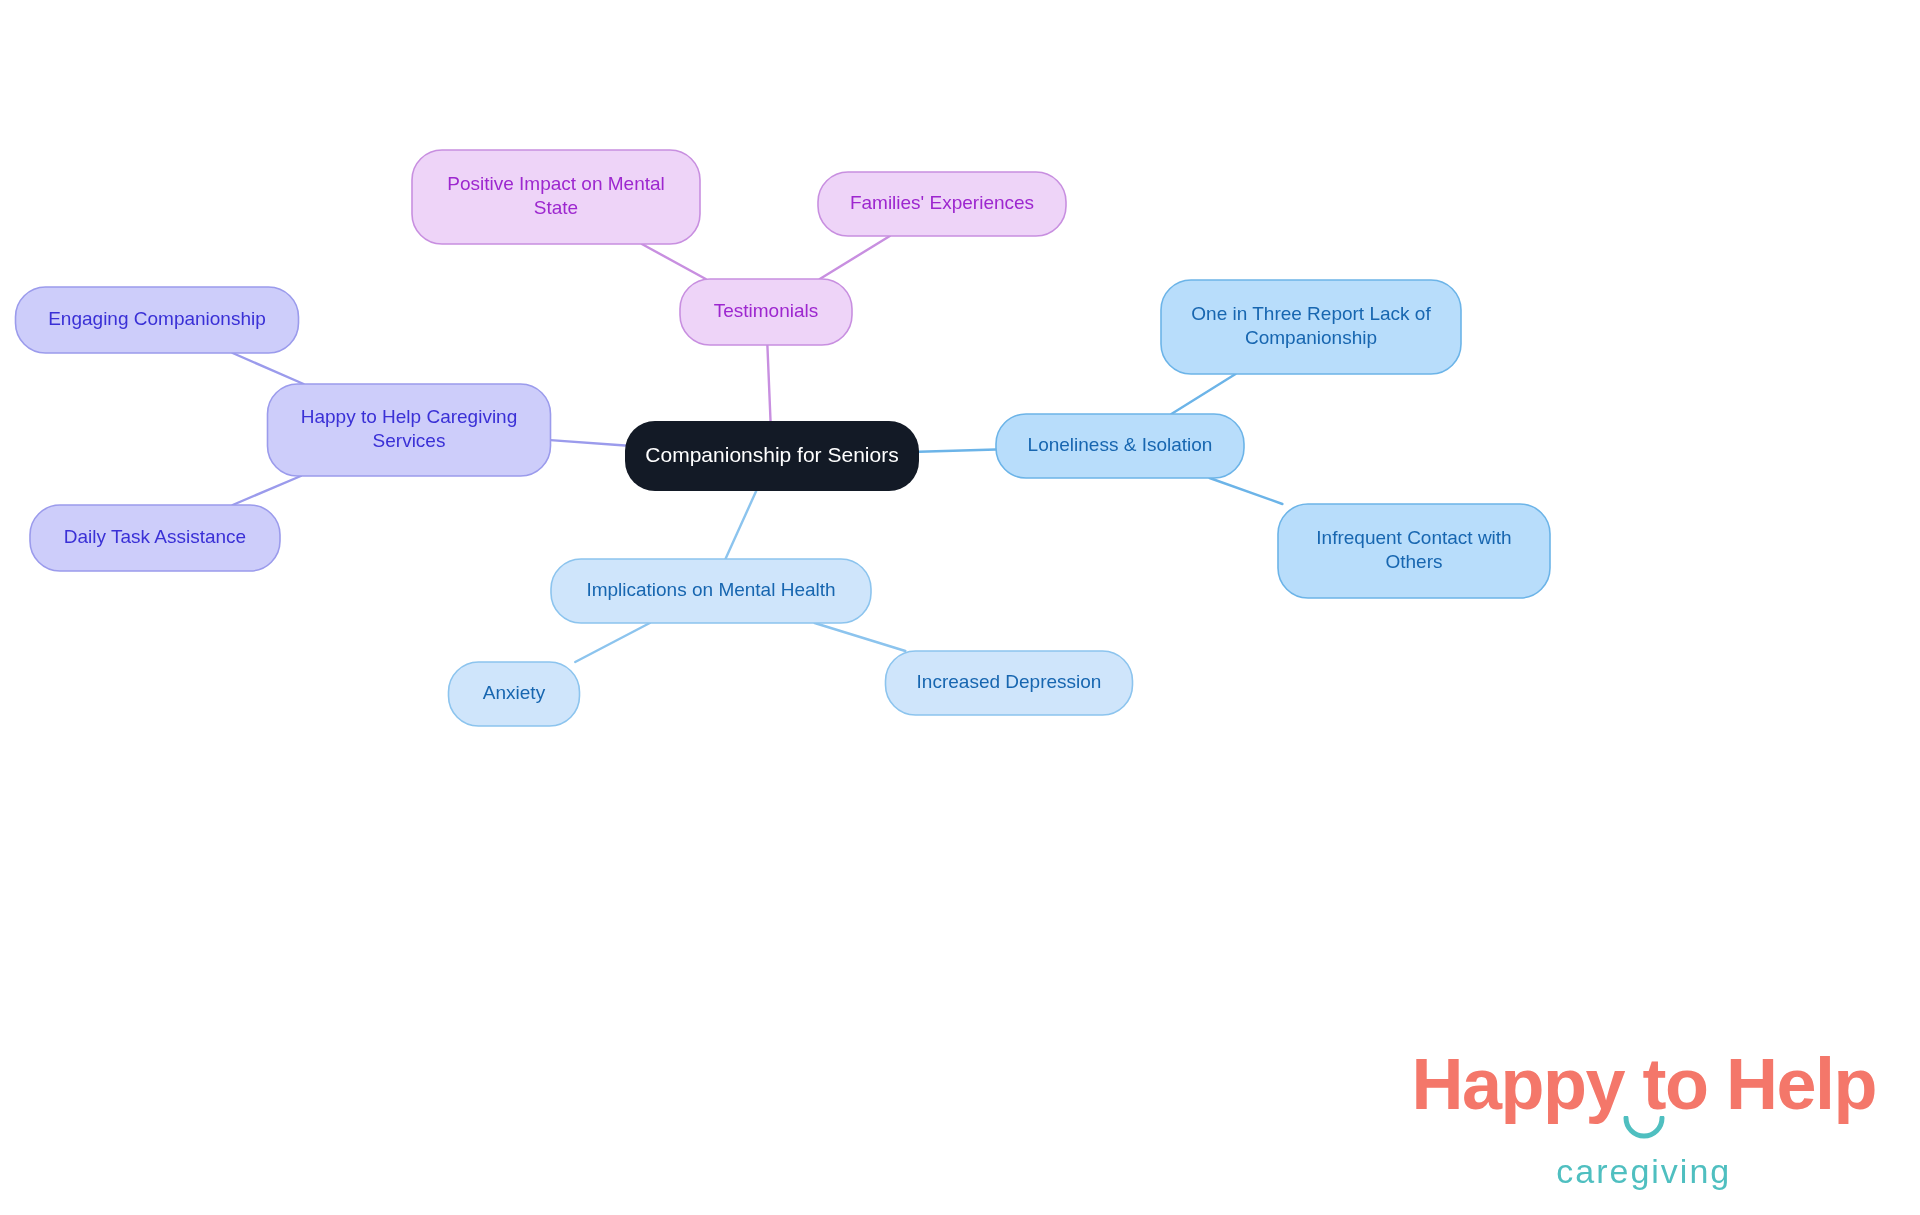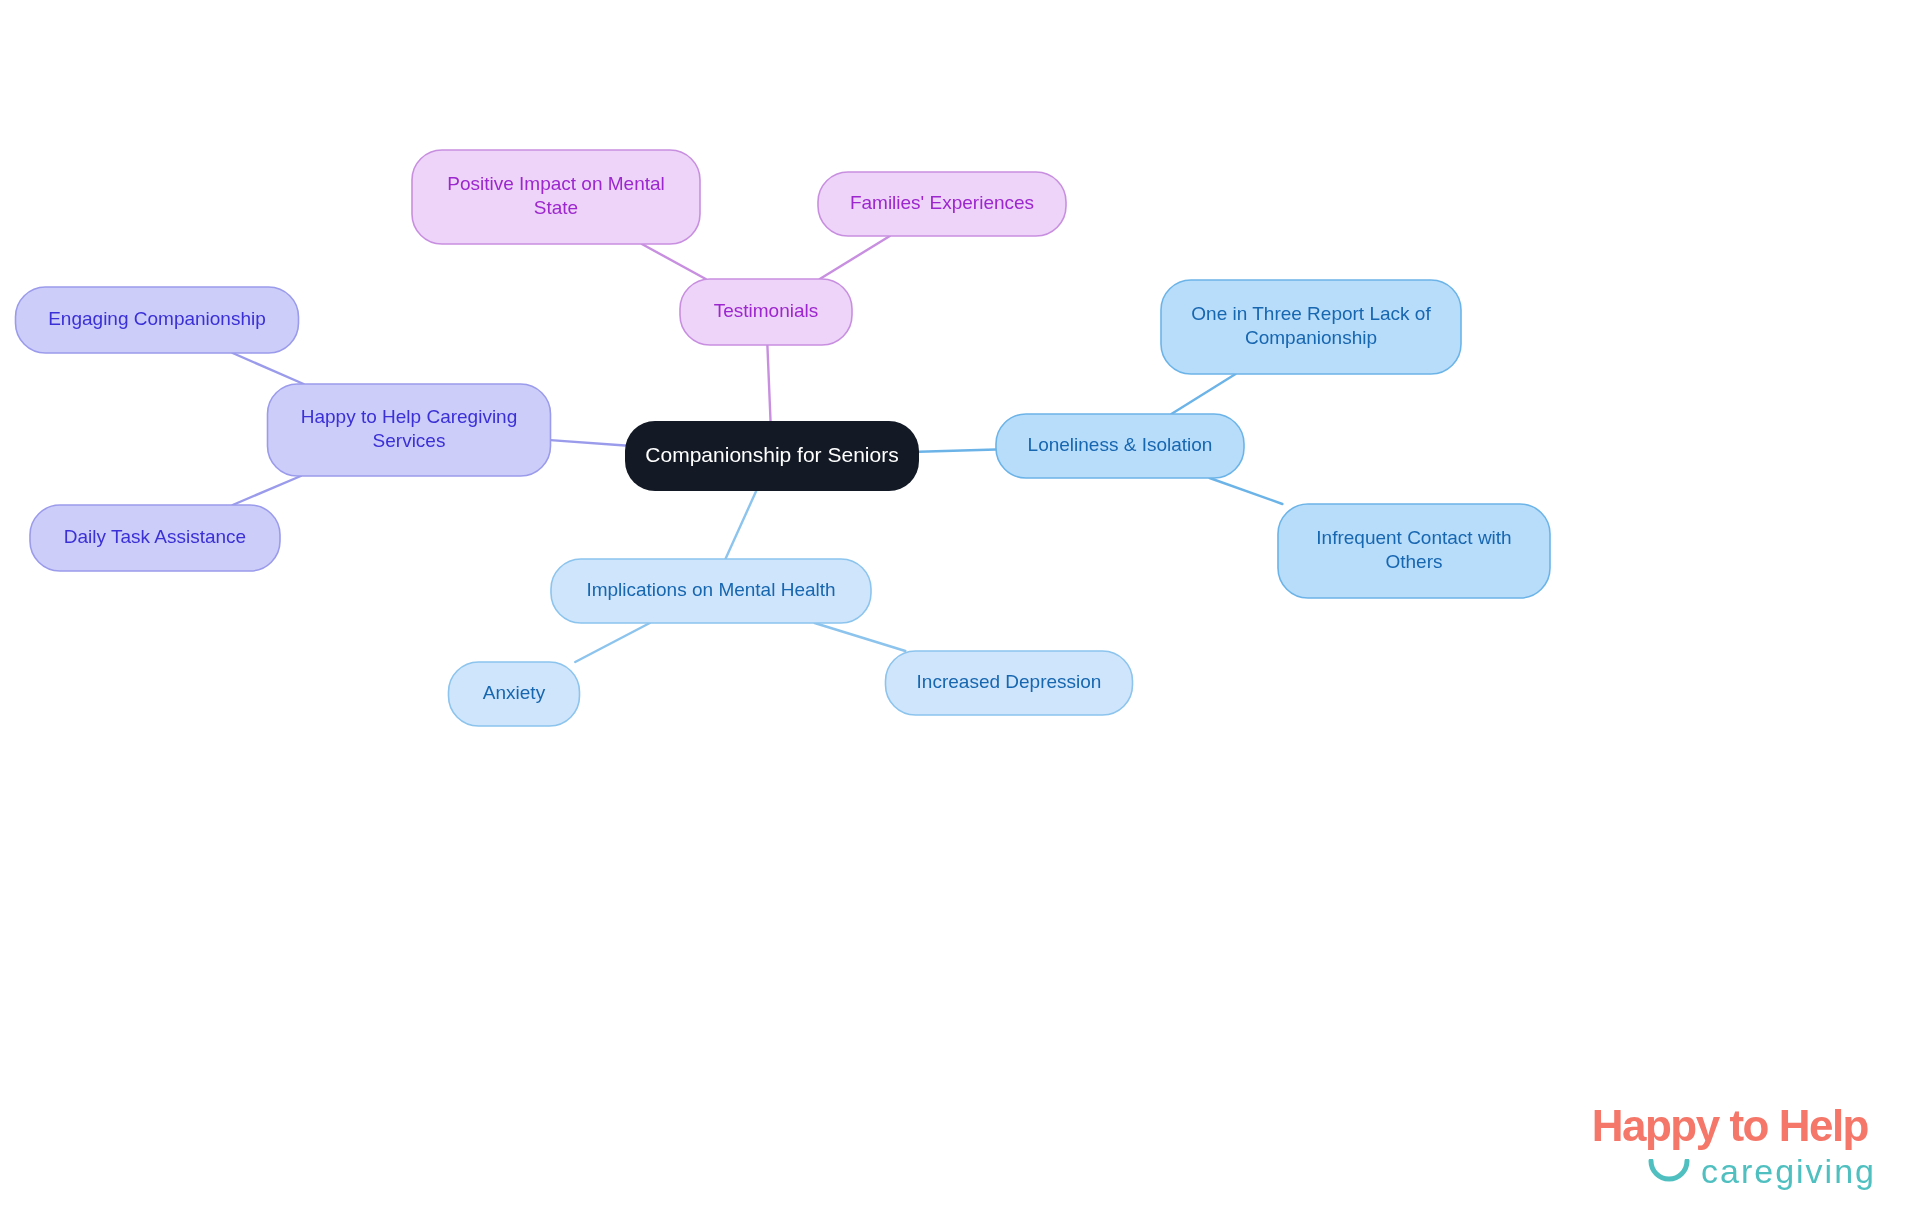--- a/index.html
+++ b/index.html
@@ -29,34 +29,35 @@
   }
   .brand-logo {
     position: absolute;
     right: 44px;
     bottom: 24px;
     text-align: right;
     user-select: none;
   }
   .brand-top {
     font-family: "Liberation Sans", sans-serif;
-    font-size: 44px;
+    font-size: 72px;
     font-weight: bold;
     letter-spacing: -1.5px;
     line-height: 1;
     color: #f4776a;
     display: block;
-    margin: 8px;
+    margin: 0;
   }
   .brand-sub-row {
     display: flex;
     align-items: center;
     justify-content: flex-end;
     gap: 10px;
     margin-top: -4px;
+    flex-direction: column;
   }
   .brand-smile {
     width: 44px;
     height: 26px;
     flex: 0 0 auto;
   }
   .brand-bottom {
     font-family: "Liberation Sans", sans-serif;
     font-size: 34px;
     letter-spacing: 2px;

